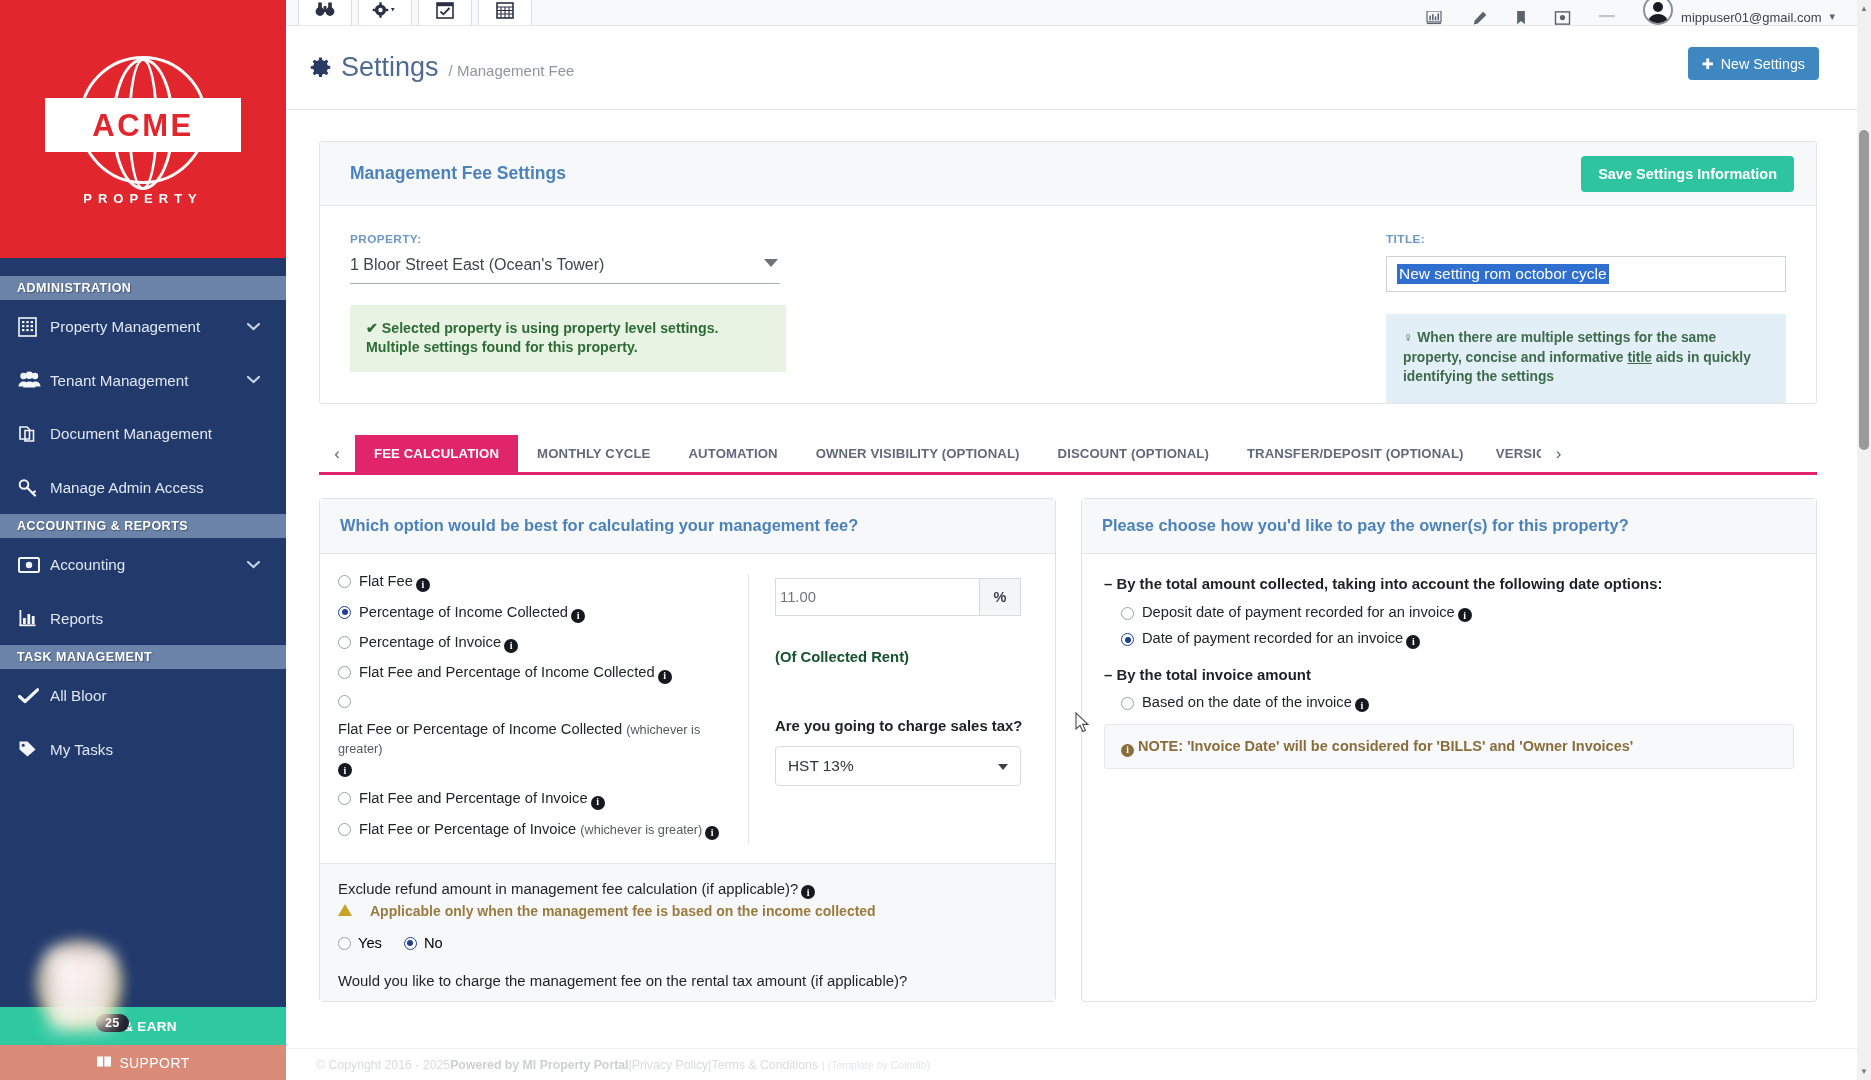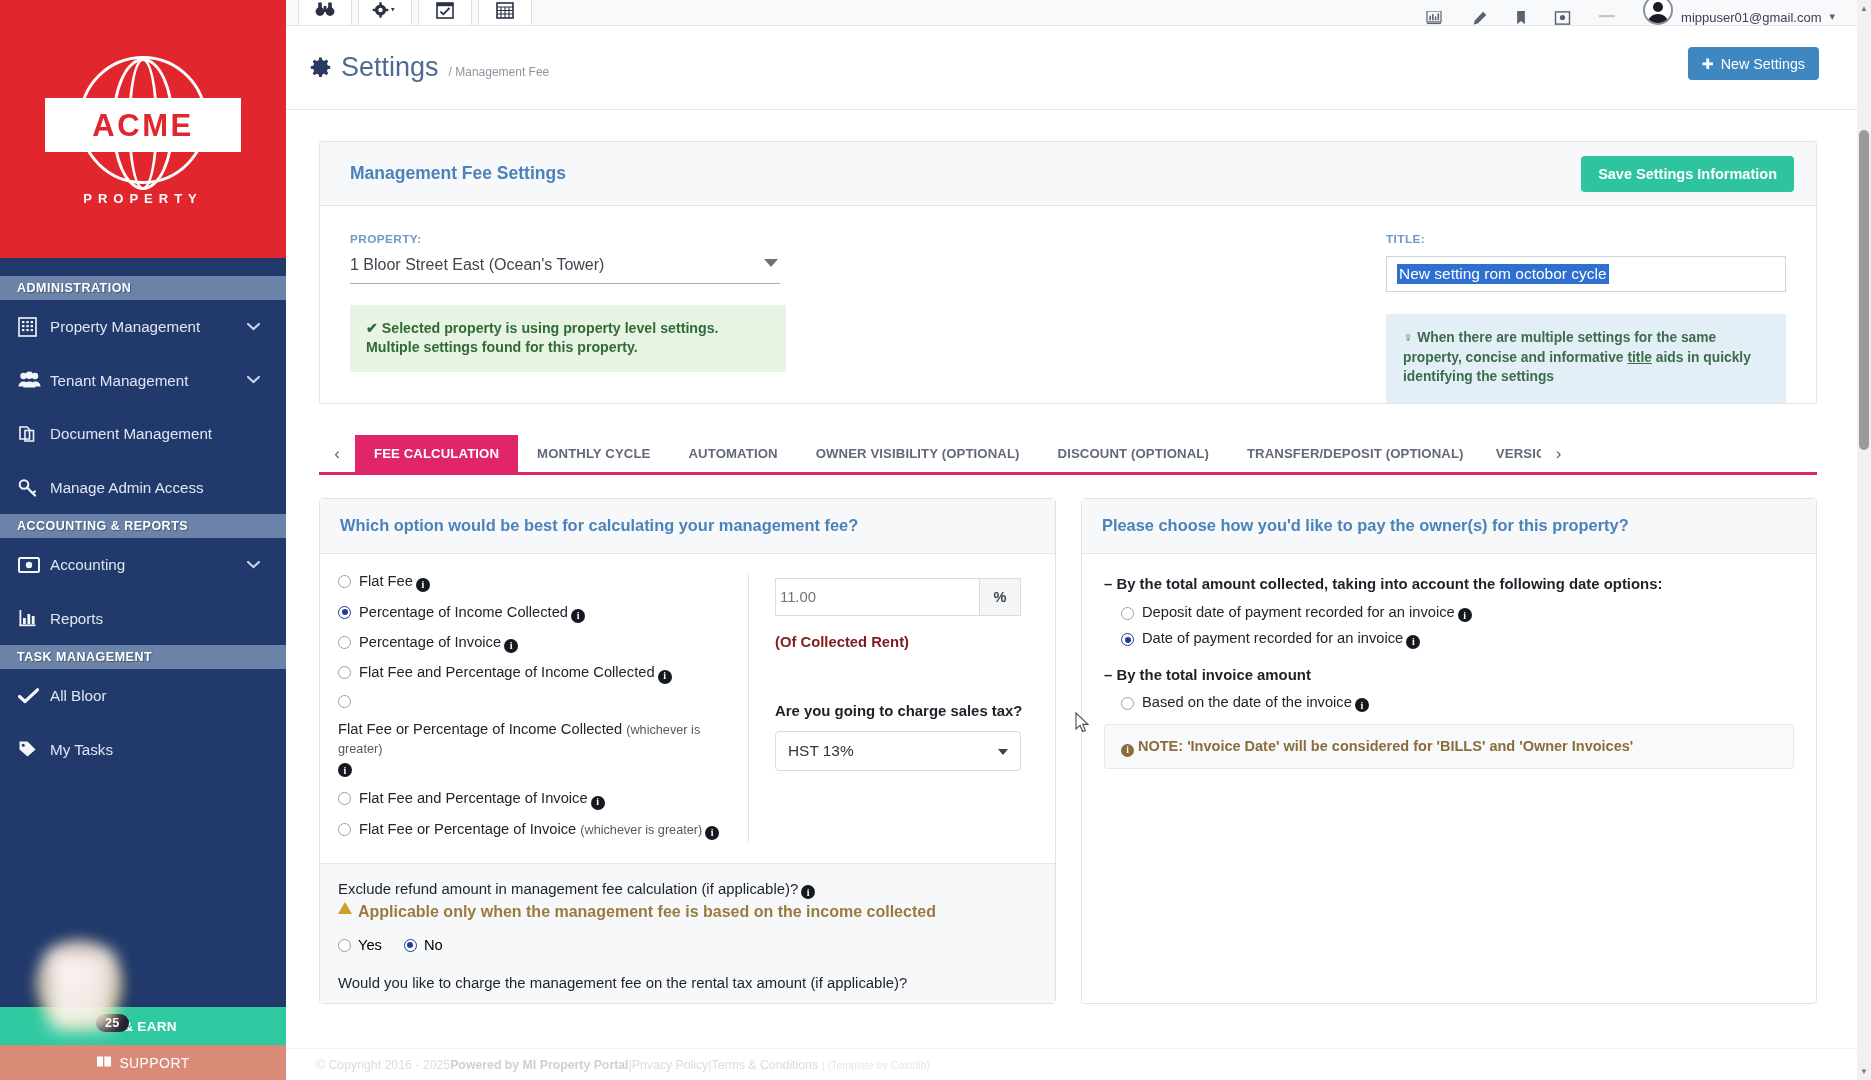--- a/index.html
+++ b/index.html
@@ -189,21 +189,21 @@
     height: 84px; padding: 26px 30px 4px 24px;
     display: flex; align-items: flex-start;
     border-bottom: 1px solid #e6e8ea;
     position: relative;
   }
   .ph-title {
     display: flex; align-items: baseline; gap: 10px;
   }
   .ph-gear { color: #2b3a63; font-size: 21px; line-height: 1; position: relative; top: 2px;}
   .ph-main { font-size: 27px; color: #4f6a92; font-weight: 400; }
-  .ph-crumb { font-size: 12px; color: #8f959e; }
+  .ph-crumb { font-size: 15px; color: #8f959e; }
   .btn-new {
     position: absolute; right: 38px; top: 21px;
     background: #3e87c1; color: #fff;
     border: none; border-radius: 4px;
     height: 33px; padding: 0 14px;
     font-size: 14.3px; cursor: pointer;
     display: flex; align-items: center; gap: 7px;
     font-family: "Liberation Sans", sans-serif;
   }
 
@@ -348,21 +348,21 @@
     flex: 1; height: 38px; border: 1px solid #d8dce0; border-right: none;
     background: #fff; display: flex; align-items: center; padding-left: 4px;
     font-size: 14.8px; color: #6f757d;
   }
   .pct-suffix {
     width: 42px; height: 38px; border: 1px solid #d8dce0;
     background: #f4f5f6; display: flex; align-items: center; justify-content: center;
     font-size: 14.5px; color: #3c4149; font-weight: 600;
   }
   .collected-rent {
-    margin-top: 18px; font-size: 14.8px; font-weight: 700; color: #7f1d1d;
+    margin-top: 33px; font-size: 14.8px; font-weight: 700; color: #14532d;
   }
   .salestax-q {
     margin-top: 53px; font-size: 14.9px; font-weight: 700; color: #1d2128;
   }
   .sel-box {
     margin-top: 12px; width: 246px; height: 40px;
     border: 1px solid #d8dce0; border-radius: 4px; background: #fff;
     display: flex; align-items: center; padding: 0 12px;
     font-size: 15.4px; color: #32363d; cursor: pointer; position: relative;
   }
@@ -398,22 +398,22 @@
   }
 
   
   .lower-block {
     border-top: 1px solid #e4e7ea;
     background: #f7f8f9;
     padding: 17px 20px 12px 18px;
   }
   .lb-q { font-size: 14.9px; color: #1d2128; }
   .lb-warn {
-    margin-top: 6px; color: #9a7b3f; font-size: 16px; font-weight: 600;
-    display: flex; align-items: flex-start; gap: 6px;
+    margin-top: 6px; color: #9a7b3f; font-size: 14px; font-weight: 600;
+    display: flex; align-items: center; gap: 18px;
   }
   .warn-tri {
     width: 0; height: 0;
     border-left: 7px solid transparent; border-right: 7px solid transparent;
     border-bottom: 12px solid #c9a227; position: relative; top: -1px;
   }
   .yn-row { display: flex; gap: 22px; margin-top: 16px; }
   .yn { display: flex; align-items: center; gap: 7px; font-size: 14.7px; cursor: pointer; }
   .lb-q2 { margin-top: 22px; font-size: 14.9px; color: #1d2128; }
 

